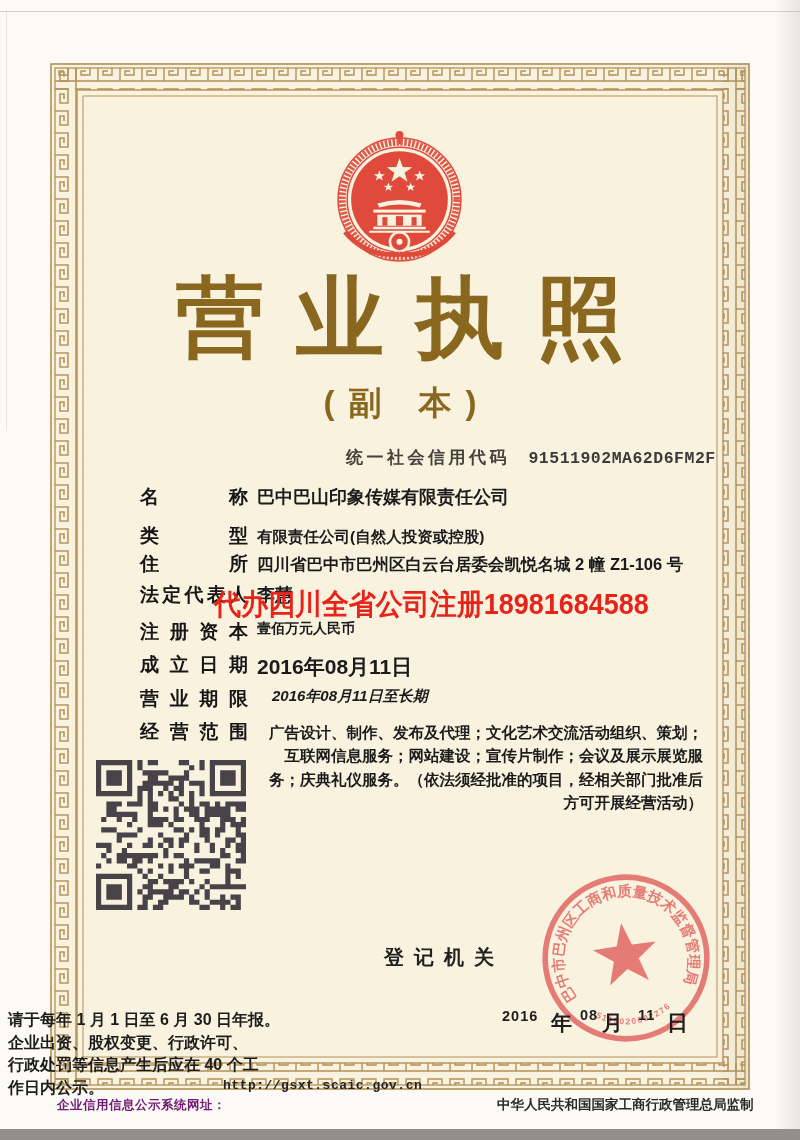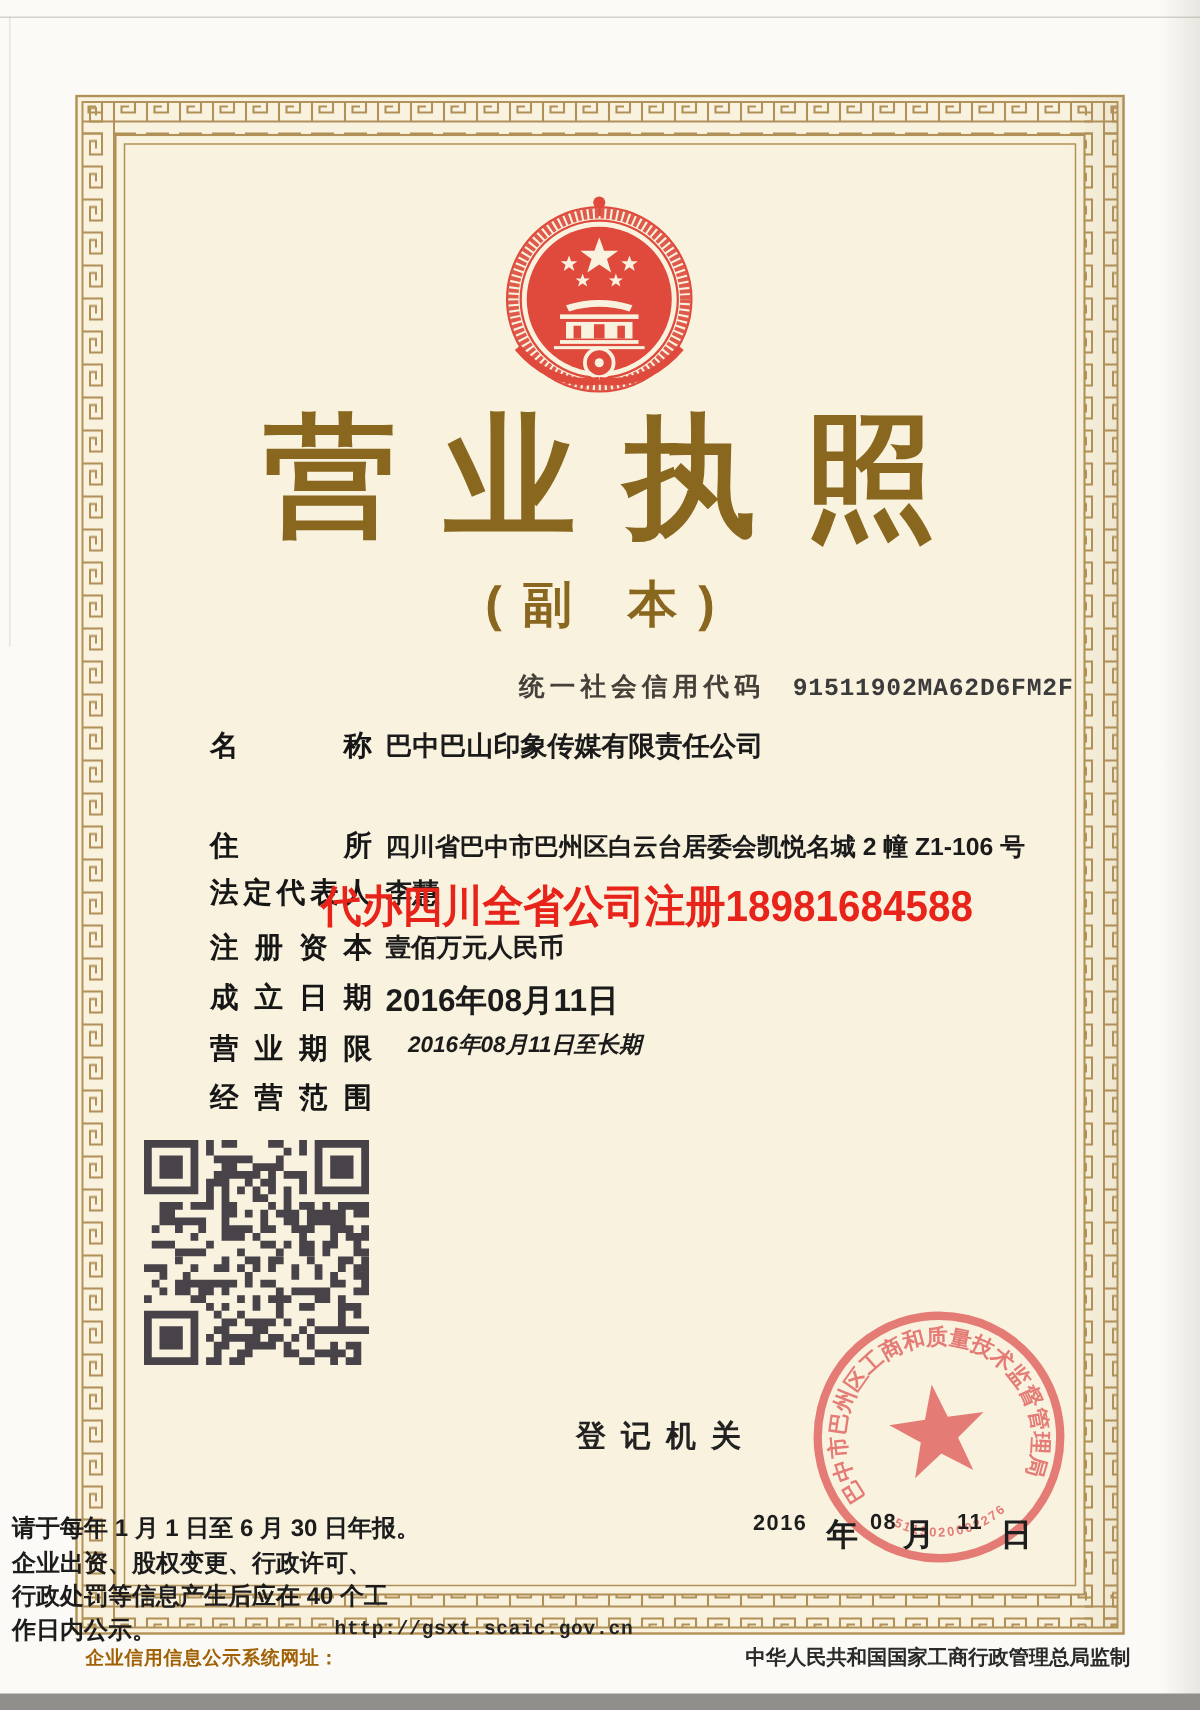--- a/index.html
+++ b/index.html
@@ -38,21 +38,21 @@
     font-size:16.5px;font-weight:600;color:#3b3b3b;margin-left:14px;letter-spacing:.5px;}
 
   .f-row{position:absolute;left:140px;width:560px;height:30px;}
   .f-label{position:absolute;left:0;top:0;width:108px;font-size:19px;font-weight:700;color:#161616;
     text-align:justify;text-align-last:justify;}
   .f-value{position:absolute;left:117px;top:1px;font-size:18px;font-weight:600;color:#1b1b1b;white-space:nowrap;text-align:right;}
   .r1{top:484px;}
   .r2{top:523px;}  .r2 .f-value{font-size:15.5px;top:4px;}
   .r3{top:551px;}  .r3 .f-value{font-size:16.5px;top:3px;}
   .r4{top:582px;}
-  .r5{top:619px;}  .r5 .f-value{font-size:17px;}
+  .r5{top:619px;}  .r5 .f-value{font-size:14px;}
   .r6{top:652px;}  .r6 .f-value{font-size:21px;font-weight:700;}
   .r7{top:686px;}  .r7 .f-value{font-size:15px;font-weight:700;left:132px;font-style:italic;}
   .r8{top:719px;height:100px;}
   .r8 .f-value{white-space:normal;width:446px;font-size:15.5px;line-height:23.3px;top:2px;}
 
   .qr{position:absolute;left:96px;top:760px;width:150px;height:150px;}
 
   .registry{position:absolute;left:384px;top:944px;font-size:20px;font-weight:700;
     color:#222;letter-spacing:10px;white-space:nowrap;}
 
@@ -67,21 +67,21 @@
   .d-month{left:580px;top:1007px;text-align:right;}
   .d-munit{left:602px;top:1009px;}
   .d-day{left:638px;top:1007px;}
   .d-dunit{left:667px;top:1009px;}
 
   .watermark{position:absolute;left:214px;top:585px;font-size:29px;font-weight:700;
     color:#e8231a;white-space:nowrap;transform:scaleX(.93);transform-origin:left top;}
 
   .annual-note{position:absolute;left:8px;top:1009px;width:280px;
     font-size:16px;line-height:22.5px;font-weight:700;color:#1c1c1c;}
-  .site-label{position:absolute;left:57px;top:1097px;font-size:12.5px;font-weight:600;color:#a16207;letter-spacing:.5px;}
+  .site-label{position:absolute;left:57px;top:1097px;font-size:12.5px;font-weight:600;color:#701a75;letter-spacing:.5px;}
   .site-url{position:absolute;left:223px;top:1078px;font-size:13px;font-weight:700;color:#222;
     font-family:"Liberation Mono","DejaVu Sans Mono",monospace;letter-spacing:.5px;}
   .issuer-note{position:absolute;left:497px;top:1096px;font-size:13.5px;font-weight:600;color:#2a2a2a;}
 </style>
 </head>
 <body>
 
 <div class="page">
 
   <div class="paper"></div>
@@ -146,20 +146,24 @@
 
   <div class="credit-line">
     <span class="credit-label">统一社会信用代码</span>
     <span class="credit-code">91511902MA62D6FM2F</span>
   </div>
 
   <div class="f-row r1">
     <span class="f-label">名称</span>
     <span class="f-value">巴中巴山印象传媒有限责任公司</span>
   </div>
+  <div class="f-row r2">
+    <span class="f-label">类型</span>
+    <span class="f-value">有限责任公司(自然人投资或控股)</span>
+  </div>
   <div class="f-row r3">
     <span class="f-label">住所</span>
     <span class="f-value">四川省巴中市巴州区白云台居委会凯悦名城 2 幢 Z1-106 号</span>
   </div>
   <div class="f-row r4">
     <span class="f-label">法定代表人</span>
     <span class="f-value">李慧</span>
   </div>
   <div class="f-row r5">
     <span class="f-label">注册资本</span>
@@ -168,20 +172,21 @@
   <div class="f-row r6">
     <span class="f-label">成立日期</span>
     <span class="f-value">2016年08月11日</span>
   </div>
   <div class="f-row r7">
     <span class="f-label">营业期限</span>
     <span class="f-value">2016年08月11日至长期</span>
   </div>
   <div class="f-row r8">
     <span class="f-label">经营范围</span>
+    <span class="f-value">广告设计、制作、发布及代理；文化艺术交流活动组织、策划；互联网信息服务；网站建设；宣传片制作；会议及展示展览服务；庆典礼仪服务。（依法须经批准的项目，经相关部门批准后方可开展经营活动）</span>
   </div>
 
   <svg class="qr" viewBox="0 0 150 150">
     <path id="qr-modules" fill="#38333c" fill-rule="evenodd" opacity=".92" d="M41.38,0.00h5.17v5.17h-5.17zM51.72,0.00h5.17v5.17h-5.17zM56.90,0.00h5.17v5.17h-5.17zM82.76,0.00h5.17v5.17h-5.17zM87.93,0.00h5.17v5.17h-5.17zM103.45,0.00h5.17v5.17h-5.17zM41.38,5.17h5.17v5.17h-5.17zM93.10,5.17h5.17v5.17h-5.17zM103.45,5.17h5.17v5.17h-5.17zM46.55,10.34h5.17v5.17h-5.17zM51.72,10.34h5.17v5.17h-5.17zM56.90,10.34h5.17v5.17h-5.17zM62.07,10.34h5.17v5.17h-5.17zM67.24,10.34h5.17v5.17h-5.17zM87.93,10.34h5.17v5.17h-5.17zM51.72,15.52h5.17v5.17h-5.17zM56.90,15.52h5.17v5.17h-5.17zM72.41,15.52h5.17v5.17h-5.17zM77.59,15.52h5.17v5.17h-5.17zM82.76,15.52h5.17v5.17h-5.17zM87.93,15.52h5.17v5.17h-5.17zM46.55,20.69h5.17v5.17h-5.17zM51.72,20.69h5.17v5.17h-5.17zM56.90,20.69h5.17v5.17h-5.17zM62.07,20.69h5.17v5.17h-5.17zM67.24,20.69h5.17v5.17h-5.17zM72.41,20.69h5.17v5.17h-5.17zM82.76,20.69h5.17v5.17h-5.17zM93.10,20.69h5.17v5.17h-5.17zM98.28,20.69h5.17v5.17h-5.17zM103.45,20.69h5.17v5.17h-5.17zM41.38,25.86h5.17v5.17h-5.17zM46.55,25.86h5.17v5.17h-5.17zM51.72,25.86h5.17v5.17h-5.17zM67.24,25.86h5.17v5.17h-5.17zM77.59,25.86h5.17v5.17h-5.17zM82.76,25.86h5.17v5.17h-5.17zM103.45,25.86h5.17v5.17h-5.17zM41.38,31.03h5.17v5.17h-5.17zM51.72,31.03h5.17v5.17h-5.17zM62.07,31.03h5.17v5.17h-5.17zM72.41,31.03h5.17v5.17h-5.17zM82.76,31.03h5.17v5.17h-5.17zM93.10,31.03h5.17v5.17h-5.17zM103.45,31.03h5.17v5.17h-5.17zM41.38,36.21h5.17v5.17h-5.17zM51.72,36.21h5.17v5.17h-5.17zM72.41,36.21h5.17v5.17h-5.17zM77.59,36.21h5.17v5.17h-5.17zM93.10,36.21h5.17v5.17h-5.17zM10.34,41.38h5.17v5.17h-5.17zM15.52,41.38h5.17v5.17h-5.17zM20.69,41.38h5.17v5.17h-5.17zM31.03,41.38h5.17v5.17h-5.17zM36.21,41.38h5.17v5.17h-5.17zM41.38,41.38h5.17v5.17h-5.17zM51.72,41.38h5.17v5.17h-5.17zM56.90,41.38h5.17v5.17h-5.17zM82.76,41.38h5.17v5.17h-5.17zM93.10,41.38h5.17v5.17h-5.17zM103.45,41.38h5.17v5.17h-5.17zM108.62,41.38h5.17v5.17h-5.17zM118.97,41.38h5.17v5.17h-5.17zM129.31,41.38h5.17v5.17h-5.17zM134.48,41.38h5.17v5.17h-5.17zM139.66,41.38h5.17v5.17h-5.17zM144.83,41.38h5.17v5.17h-5.17zM10.34,46.55h5.17v5.17h-5.17zM15.52,46.55h5.17v5.17h-5.17zM51.72,46.55h5.17v5.17h-5.17zM56.90,46.55h5.17v5.17h-5.17zM67.24,46.55h5.17v5.17h-5.17zM77.59,46.55h5.17v5.17h-5.17zM87.93,46.55h5.17v5.17h-5.17zM93.10,46.55h5.17v5.17h-5.17zM98.28,46.55h5.17v5.17h-5.17zM108.62,46.55h5.17v5.17h-5.17zM113.79,46.55h5.17v5.17h-5.17zM118.97,46.55h5.17v5.17h-5.17zM124.14,46.55h5.17v5.17h-5.17zM129.31,46.55h5.17v5.17h-5.17zM139.66,46.55h5.17v5.17h-5.17zM144.83,46.55h5.17v5.17h-5.17zM10.34,51.72h5.17v5.17h-5.17zM15.52,51.72h5.17v5.17h-5.17zM20.69,51.72h5.17v5.17h-5.17zM25.86,51.72h5.17v5.17h-5.17zM31.03,51.72h5.17v5.17h-5.17zM36.21,51.72h5.17v5.17h-5.17zM51.72,51.72h5.17v5.17h-5.17zM77.59,51.72h5.17v5.17h-5.17zM93.10,51.72h5.17v5.17h-5.17zM98.28,51.72h5.17v5.17h-5.17zM108.62,51.72h5.17v5.17h-5.17zM113.79,51.72h5.17v5.17h-5.17zM118.97,51.72h5.17v5.17h-5.17zM124.14,51.72h5.17v5.17h-5.17zM129.31,51.72h5.17v5.17h-5.17zM5.17,56.90h5.17v5.17h-5.17zM20.69,56.90h5.17v5.17h-5.17zM36.21,56.90h5.17v5.17h-5.17zM51.72,56.90h5.17v5.17h-5.17zM56.90,56.90h5.17v5.17h-5.17zM62.07,56.90h5.17v5.17h-5.17zM67.24,56.90h5.17v5.17h-5.17zM77.59,56.90h5.17v5.17h-5.17zM82.76,56.90h5.17v5.17h-5.17zM98.28,56.90h5.17v5.17h-5.17zM103.45,56.90h5.17v5.17h-5.17zM108.62,56.90h5.17v5.17h-5.17zM124.14,56.90h5.17v5.17h-5.17zM129.31,56.90h5.17v5.17h-5.17zM134.48,56.90h5.17v5.17h-5.17zM144.83,56.90h5.17v5.17h-5.17zM31.03,62.07h5.17v5.17h-5.17zM51.72,62.07h5.17v5.17h-5.17zM56.90,62.07h5.17v5.17h-5.17zM62.07,62.07h5.17v5.17h-5.17zM72.41,62.07h5.17v5.17h-5.17zM103.45,62.07h5.17v5.17h-5.17zM124.14,62.07h5.17v5.17h-5.17zM134.48,62.07h5.17v5.17h-5.17zM139.66,62.07h5.17v5.17h-5.17zM144.83,62.07h5.17v5.17h-5.17zM5.17,67.24h5.17v5.17h-5.17zM10.34,67.24h5.17v5.17h-5.17zM15.52,67.24h5.17v5.17h-5.17zM41.38,67.24h5.17v5.17h-5.17zM77.59,67.24h5.17v5.17h-5.17zM82.76,67.24h5.17v5.17h-5.17zM93.10,67.24h5.17v5.17h-5.17zM103.45,67.24h5.17v5.17h-5.17zM108.62,67.24h5.17v5.17h-5.17zM118.97,67.24h5.17v5.17h-5.17zM124.14,67.24h5.17v5.17h-5.17zM139.66,67.24h5.17v5.17h-5.17zM20.69,72.41h5.17v5.17h-5.17zM25.86,72.41h5.17v5.17h-5.17zM31.03,72.41h5.17v5.17h-5.17zM36.21,72.41h5.17v5.17h-5.17zM62.07,72.41h5.17v5.17h-5.17zM87.93,72.41h5.17v5.17h-5.17zM103.45,72.41h5.17v5.17h-5.17zM108.62,72.41h5.17v5.17h-5.17zM118.97,72.41h5.17v5.17h-5.17zM139.66,72.41h5.17v5.17h-5.17zM144.83,72.41h5.17v5.17h-5.17zM20.69,77.59h5.17v5.17h-5.17zM51.72,77.59h5.17v5.17h-5.17zM67.24,77.59h5.17v5.17h-5.17zM72.41,77.59h5.17v5.17h-5.17zM82.76,77.59h5.17v5.17h-5.17zM87.93,77.59h5.17v5.17h-5.17zM108.62,77.59h5.17v5.17h-5.17zM129.31,77.59h5.17v5.17h-5.17zM134.48,77.59h5.17v5.17h-5.17zM144.83,77.59h5.17v5.17h-5.17zM0.00,82.76h5.17v5.17h-5.17zM5.17,82.76h5.17v5.17h-5.17zM10.34,82.76h5.17v5.17h-5.17zM31.03,82.76h5.17v5.17h-5.17zM46.55,82.76h5.17v5.17h-5.17zM51.72,82.76h5.17v5.17h-5.17zM62.07,82.76h5.17v5.17h-5.17zM72.41,82.76h5.17v5.17h-5.17zM82.76,82.76h5.17v5.17h-5.17zM98.28,82.76h5.17v5.17h-5.17zM113.79,82.76h5.17v5.17h-5.17zM129.31,82.76h5.17v5.17h-5.17zM139.66,82.76h5.17v5.17h-5.17zM144.83,82.76h5.17v5.17h-5.17zM10.34,87.93h5.17v5.17h-5.17zM25.86,87.93h5.17v5.17h-5.17zM67.24,87.93h5.17v5.17h-5.17zM98.28,87.93h5.17v5.17h-5.17zM113.79,87.93h5.17v5.17h-5.17zM124.14,87.93h5.17v5.17h-5.17zM139.66,87.93h5.17v5.17h-5.17zM144.83,87.93h5.17v5.17h-5.17zM5.17,93.10h5.17v5.17h-5.17zM20.69,93.10h5.17v5.17h-5.17zM25.86,93.10h5.17v5.17h-5.17zM31.03,93.10h5.17v5.17h-5.17zM36.21,93.10h5.17v5.17h-5.17zM41.38,93.10h5.17v5.17h-5.17zM46.55,93.10h5.17v5.17h-5.17zM51.72,93.10h5.17v5.17h-5.17zM56.90,93.10h5.17v5.17h-5.17zM67.24,93.10h5.17v5.17h-5.17zM77.59,93.10h5.17v5.17h-5.17zM82.76,93.10h5.17v5.17h-5.17zM124.14,93.10h5.17v5.17h-5.17zM129.31,93.10h5.17v5.17h-5.17zM144.83,93.10h5.17v5.17h-5.17zM10.34,98.28h5.17v5.17h-5.17zM20.69,98.28h5.17v5.17h-5.17zM25.86,98.28h5.17v5.17h-5.17zM36.21,98.28h5.17v5.17h-5.17zM41.38,98.28h5.17v5.17h-5.17zM51.72,98.28h5.17v5.17h-5.17zM87.93,98.28h5.17v5.17h-5.17zM98.28,98.28h5.17v5.17h-5.17zM103.45,98.28h5.17v5.17h-5.17zM108.62,98.28h5.17v5.17h-5.17zM113.79,98.28h5.17v5.17h-5.17zM118.97,98.28h5.17v5.17h-5.17zM139.66,98.28h5.17v5.17h-5.17zM144.83,98.28h5.17v5.17h-5.17zM0.00,103.45h5.17v5.17h-5.17zM31.03,103.45h5.17v5.17h-5.17zM36.21,103.45h5.17v5.17h-5.17zM62.07,103.45h5.17v5.17h-5.17zM72.41,103.45h5.17v5.17h-5.17zM82.76,103.45h5.17v5.17h-5.17zM87.93,103.45h5.17v5.17h-5.17zM93.10,103.45h5.17v5.17h-5.17zM113.79,103.45h5.17v5.17h-5.17zM118.97,103.45h5.17v5.17h-5.17zM129.31,103.45h5.17v5.17h-5.17zM41.38,108.62h5.17v5.17h-5.17zM51.72,108.62h5.17v5.17h-5.17zM72.41,108.62h5.17v5.17h-5.17zM87.93,108.62h5.17v5.17h-5.17zM103.45,108.62h5.17v5.17h-5.17zM108.62,108.62h5.17v5.17h-5.17zM129.31,108.62h5.17v5.17h-5.17zM134.48,108.62h5.17v5.17h-5.17zM139.66,108.62h5.17v5.17h-5.17zM46.55,113.79h5.17v5.17h-5.17zM62.07,113.79h5.17v5.17h-5.17zM87.93,113.79h5.17v5.17h-5.17zM129.31,113.79h5.17v5.17h-5.17zM139.66,113.79h5.17v5.17h-5.17zM51.72,118.97h5.17v5.17h-5.17zM56.90,118.97h5.17v5.17h-5.17zM67.24,118.97h5.17v5.17h-5.17zM72.41,118.97h5.17v5.17h-5.17zM77.59,118.97h5.17v5.17h-5.17zM82.76,118.97h5.17v5.17h-5.17zM93.10,118.97h5.17v5.17h-5.17zM108.62,118.97h5.17v5.17h-5.17zM129.31,118.97h5.17v5.17h-5.17zM46.55,124.14h5.17v5.17h-5.17zM51.72,124.14h5.17v5.17h-5.17zM72.41,124.14h5.17v5.17h-5.17zM77.59,124.14h5.17v5.17h-5.17zM103.45,124.14h5.17v5.17h-5.17zM113.79,124.14h5.17v5.17h-5.17zM118.97,124.14h5.17v5.17h-5.17zM124.14,124.14h5.17v5.17h-5.17zM129.31,124.14h5.17v5.17h-5.17zM134.48,124.14h5.17v5.17h-5.17zM139.66,124.14h5.17v5.17h-5.17zM144.83,124.14h5.17v5.17h-5.17zM41.38,129.31h5.17v5.17h-5.17zM51.72,129.31h5.17v5.17h-5.17zM56.90,129.31h5.17v5.17h-5.17zM62.07,129.31h5.17v5.17h-5.17zM67.24,129.31h5.17v5.17h-5.17zM72.41,129.31h5.17v5.17h-5.17zM82.76,129.31h5.17v5.17h-5.17zM87.93,129.31h5.17v5.17h-5.17zM98.28,129.31h5.17v5.17h-5.17zM108.62,129.31h5.17v5.17h-5.17zM46.55,134.48h5.17v5.17h-5.17zM51.72,134.48h5.17v5.17h-5.17zM67.24,134.48h5.17v5.17h-5.17zM72.41,134.48h5.17v5.17h-5.17zM77.59,134.48h5.17v5.17h-5.17zM82.76,134.48h5.17v5.17h-5.17zM93.10,134.48h5.17v5.17h-5.17zM108.62,134.48h5.17v5.17h-5.17zM124.14,134.48h5.17v5.17h-5.17zM134.48,134.48h5.17v5.17h-5.17zM139.66,134.48h5.17v5.17h-5.17zM46.55,139.66h5.17v5.17h-5.17zM62.07,139.66h5.17v5.17h-5.17zM67.24,139.66h5.17v5.17h-5.17zM93.10,139.66h5.17v5.17h-5.17zM98.28,139.66h5.17v5.17h-5.17zM113.79,139.66h5.17v5.17h-5.17zM118.97,139.66h5.17v5.17h-5.17zM124.14,139.66h5.17v5.17h-5.17zM129.31,139.66h5.17v5.17h-5.17zM139.66,139.66h5.17v5.17h-5.17zM41.38,144.83h5.17v5.17h-5.17zM46.55,144.83h5.17v5.17h-5.17zM56.90,144.83h5.17v5.17h-5.17zM62.07,144.83h5.17v5.17h-5.17zM103.45,144.83h5.17v5.17h-5.17zM108.62,144.83h5.17v5.17h-5.17zM124.14,144.83h5.17v5.17h-5.17zM134.48,144.83h5.17v5.17h-5.17zM139.66,144.83h5.17v5.17h-5.17zM0.00,0.00h36.21v36.21h-36.21zM5.17,5.17h25.86v25.86h-25.86zM10.34,10.34h15.52v15.52h-15.52zM113.79,0.00h36.21v36.21h-36.21zM118.97,5.17h25.86v25.86h-25.86zM124.14,10.34h15.52v15.52h-15.52zM0.00,113.79h36.21v36.21h-36.21zM5.17,118.97h25.86v25.86h-25.86zM10.34,124.14h15.52v15.52h-15.52z"></path>
   </svg>
 
   <div class="registry">登记机关</div>
 
   <svg class="seal" viewBox="0 0 190 190">
     <defs>

